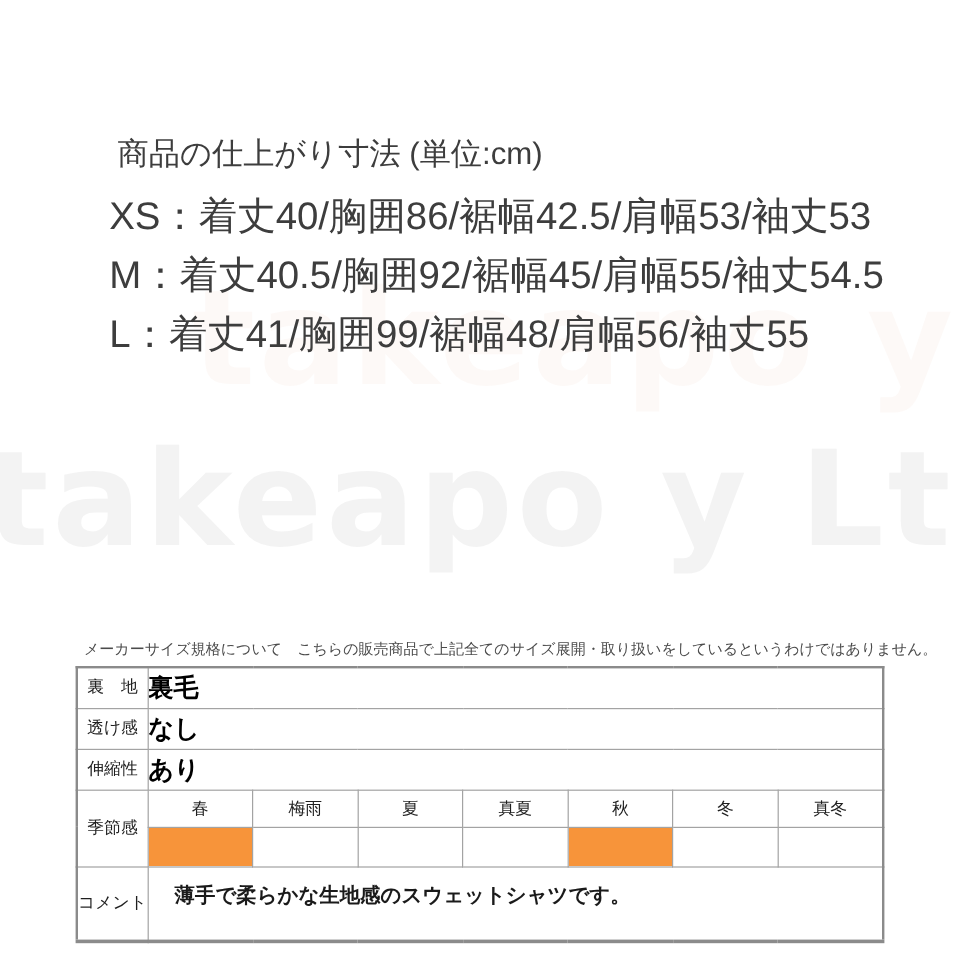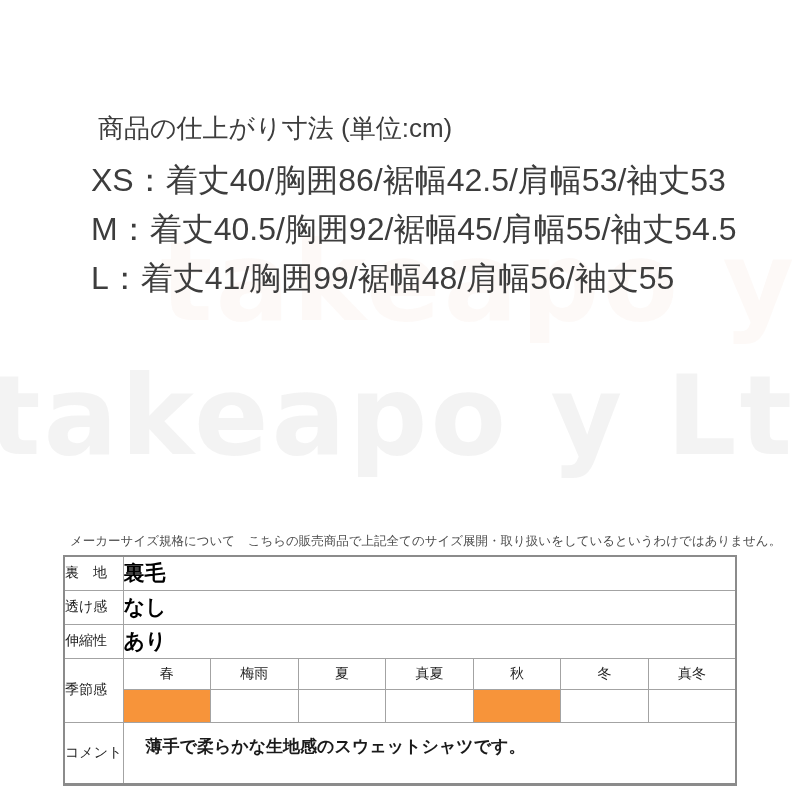--- a/index.html
+++ b/index.html
@@ -20,21 +20,21 @@
   
   .note{position:absolute;left:70px;top:533px;font-size:12.5px;color:#4b4b4b;white-space:nowrap;}
   
   .spec-wrap{position:absolute;left:63px;top:555px;}
   table.spec{
     border-collapse:collapse;table-layout:fixed;width:674px;
     border:2px solid #8b8b8b;border-bottom-width:3px;
     font-family:"Liberation Sans","DejaVu Sans",sans-serif;
   }
   table.spec td{border:1px solid #a3a3a3;padding:0;overflow:hidden;}
-  td.lbl{font-size:14px;color:#1f1f1f;text-align:left;vertical-align:middle;}
+  td.lbl{font-size:14px;color:#1f1f1f;text-align:center;vertical-align:middle;}
   td.val{font-weight:bold;font-size:21px;color:#000;padding-left:20px;vertical-align:middle;margin-left:48px;}
   td.season-h{font-size:14px;color:#1f1f1f;text-align:center;vertical-align:middle;height:30px;}
   td.season-c{height:32px;background:#ffffff;}
   td.comment-cell{vertical-align:top;font-family:Liberation Serif, serif;}
   .comment-text{font-weight:bold;font-size:17px;color:#1a1a1a;padding:12px 0 0 22px;}
   .r1{height:34px;}.r2{height:34px;}.r3{height:34px;}
   .r-comment{height:62px;}
 </style>
 </head>
 <body>

